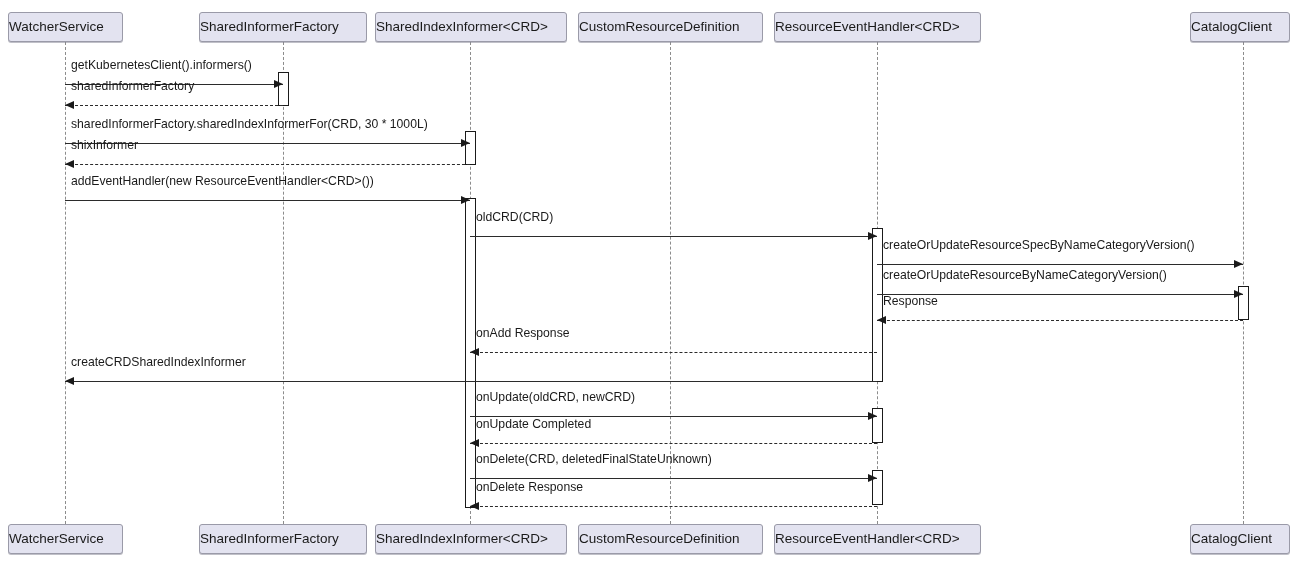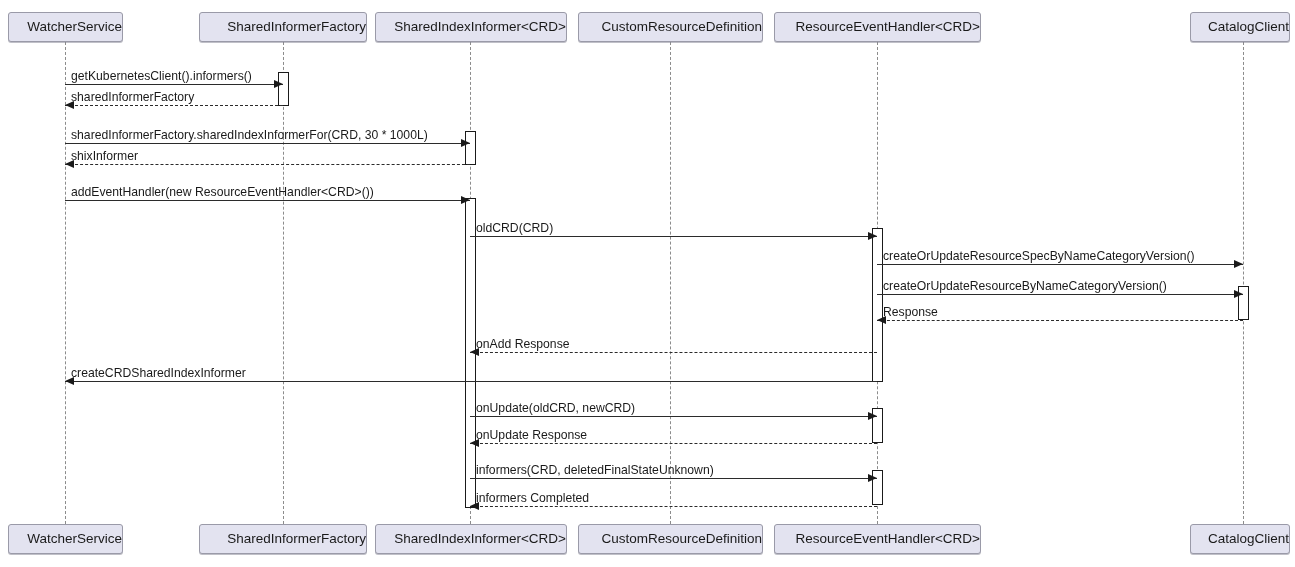--- a/index.html
+++ b/index.html
@@ -22,21 +22,21 @@
   .participant-box {
     position: absolute;
     box-sizing: border-box;
     background: #e3e3f0;
     border: 1px solid #9a9aa8;
     border-radius: 3px;
     color: #1a1a1a;
     font-size: 13.5px;
     line-height: 28px;
     height: 30px;
-    text-align: right;
+    text-align: left;
     white-space: nowrap;
     box-shadow: 0 1px 0 rgba(130,130,145,0.5);
   }
   .lifeline {
     position: absolute;
     width: 0;
     border-left: 1px dashed #8c8c8c;
   }
   .activation {
     position: absolute;
@@ -54,21 +54,21 @@
     left: 0;
     top: 0;
     height: 0;
     border-top: 1.2px solid #2b2b2b;
   }
   .msg.dashed .line {
     border-top: 1.2px dashed #2b2b2b;
   }
   .msg .label {
     position: absolute;
-    bottom: 1px;
+    bottom: 12px;
     font-size: 12.2px;
     color: #1a1a1a;
     white-space: nowrap;
     line-height: 13px;
   }
   .msg .label.left {
     left: 6px;
   }
   .arrowhead {
     position: absolute;
@@ -172,25 +172,25 @@
       <div class="label left">createCRDSharedIndexInformer</div>
     </div>
     <div class="msg" style="left: 470px; top: 416px; width: 407px;">
       <div class="line" style="width: 407px;"></div>
       <div class="arrowhead rt" style="left: 398px;"></div>
       <div class="label left">onUpdate(oldCRD, newCRD)</div>
     </div>
     <div class="msg dashed" style="left: 470px; top: 443px; width: 407px;">
       <div class="line" style="width: 407px;"></div>
       <div class="arrowhead lt" style="left: 0px;"></div>
-      <div class="label left">onUpdate Response</div>
+      <div class="label left">onUpdate Completed</div>
     </div>
     <div class="msg" style="left: 470px; top: 478px; width: 407px;">
       <div class="line" style="width: 407px;"></div>
       <div class="arrowhead rt" style="left: 398px;"></div>
-      <div class="label left">informers(CRD, deletedFinalStateUnknown)</div>
+      <div class="label left">onDelete(CRD, deletedFinalStateUnknown)</div>
     </div>
     <div class="msg dashed" style="left: 470px; top: 506px; width: 407px;">
       <div class="line" style="width: 407px;"></div>
       <div class="arrowhead lt" style="left: 0px;"></div>
-      <div class="label left">informers Completed</div>
+      <div class="label left">onDelete Response</div>
     </div>
   </div>
 
 </body></html>

